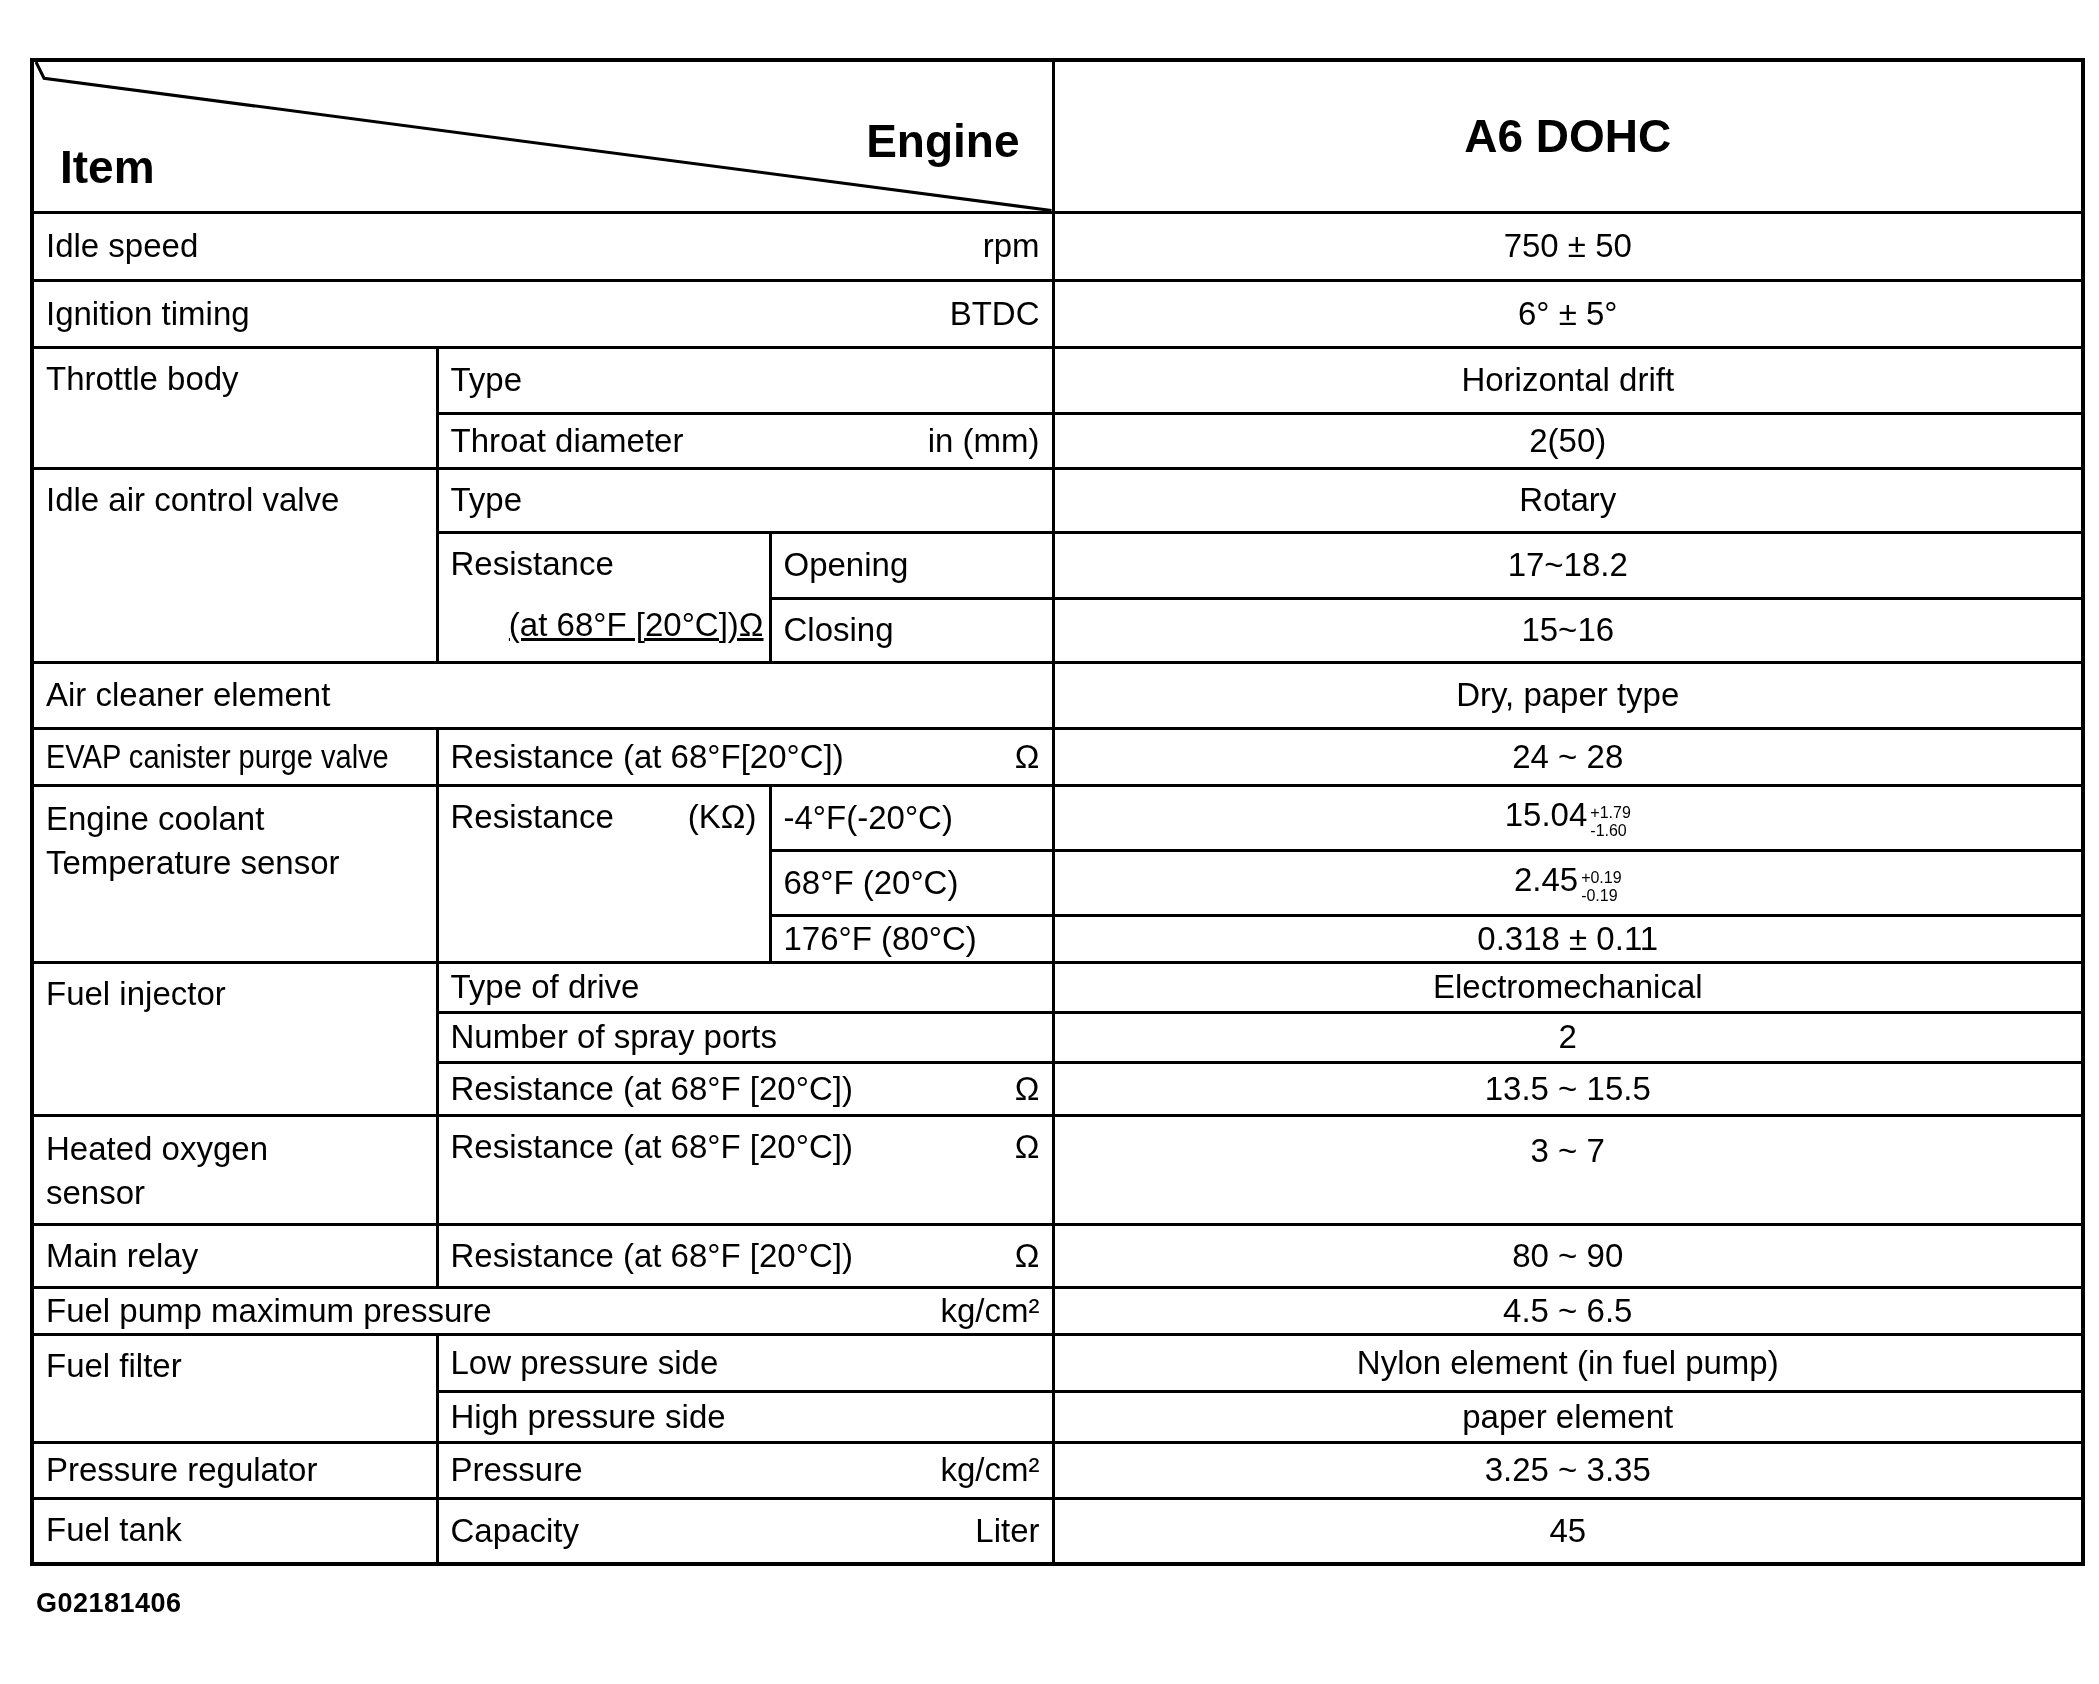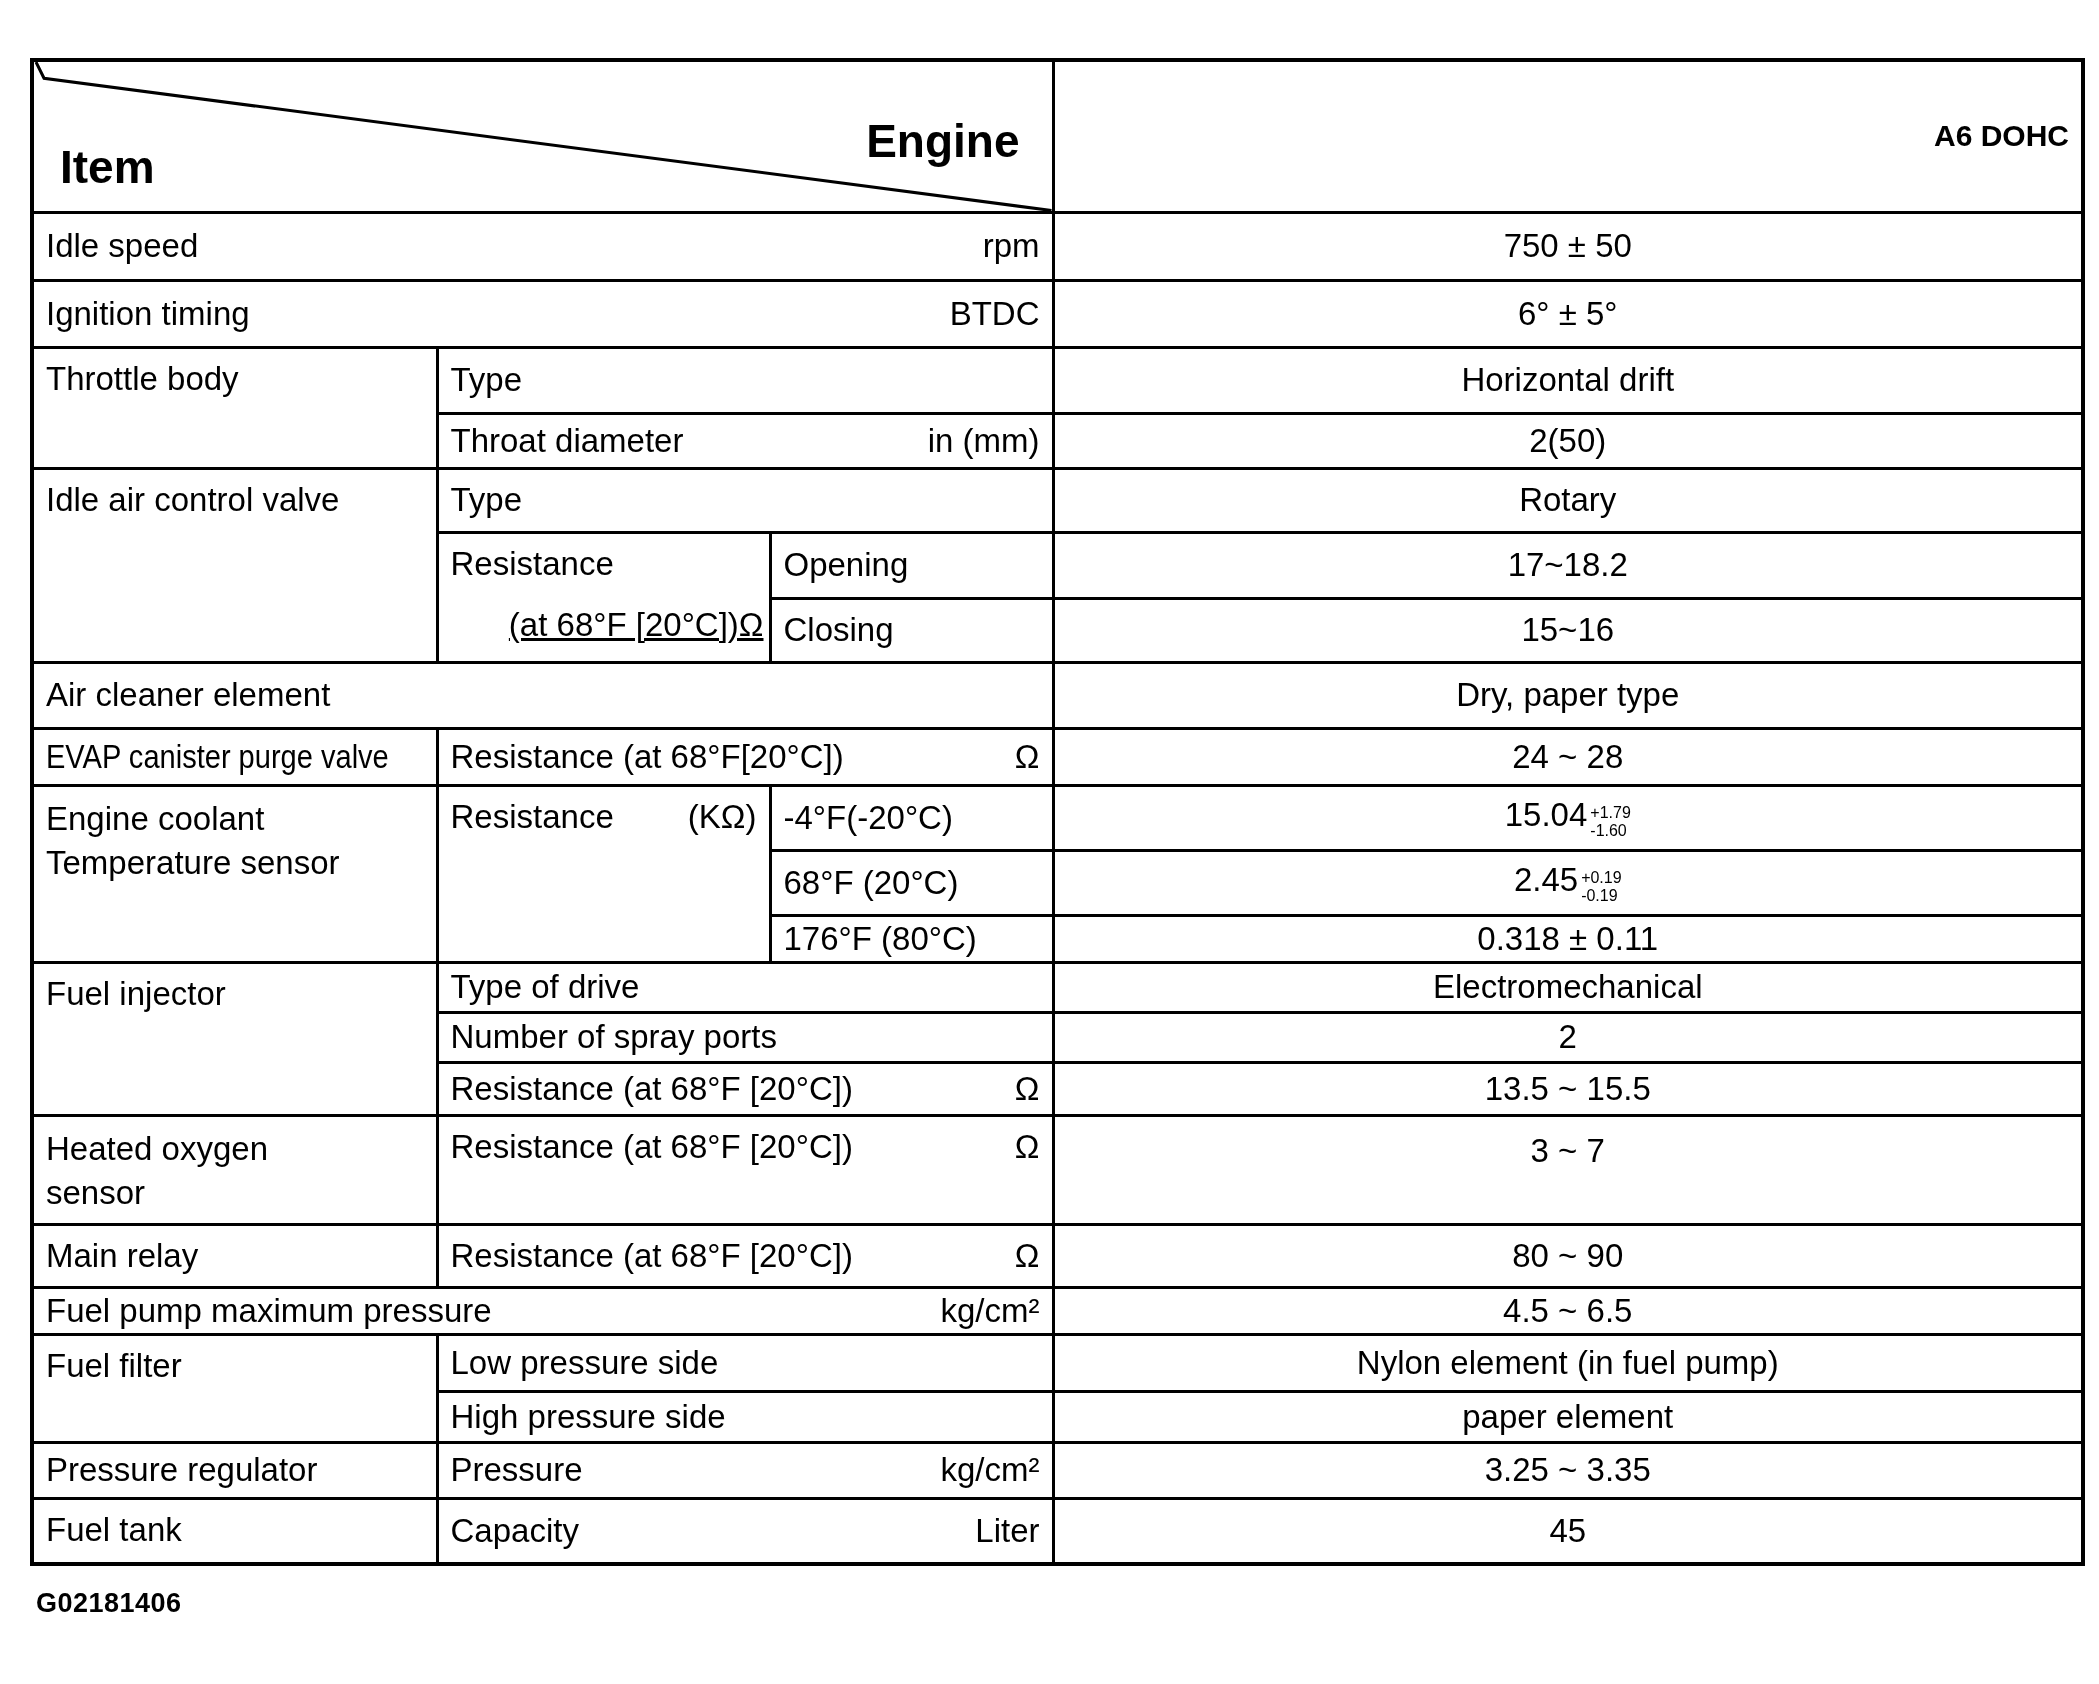--- a/index.html
+++ b/index.html
@@ -32,21 +32,21 @@
 
   
   .lu { display:flex; justify-content:space-between; align-items:baseline; gap:8px; width:100%; }
   .lu .u { white-space:nowrap; }
 
   
   .hdr-diag { position:relative; padding:0; }
   .hdr-diag svg { position:absolute; left:0; top:0; width:100%; height:100%; }
   .hdr-item { position:absolute; left:26px; top:78px; font-size:46px; font-weight:bold; }
   .hdr-engine { position:absolute; right:32px; top:52px; font-size:46px; font-weight:bold; }
-  .hdr-val { font-size:30px; font-weight:bold;text-align:right; }
+  .hdr-val { font-size:46px; font-weight:bold; }
 
   
   .res2 { position:relative; vertical-align:top; padding-top:10px; }
   .res2 .r2 { position:absolute; right:5px; bottom:16px; white-space:nowrap;text-decoration:underline; }
 
   
   .condensed { display:inline-block; transform:scaleX(0.88); transform-origin:0 50%; white-space:nowrap; }
 
   
   .tol {

